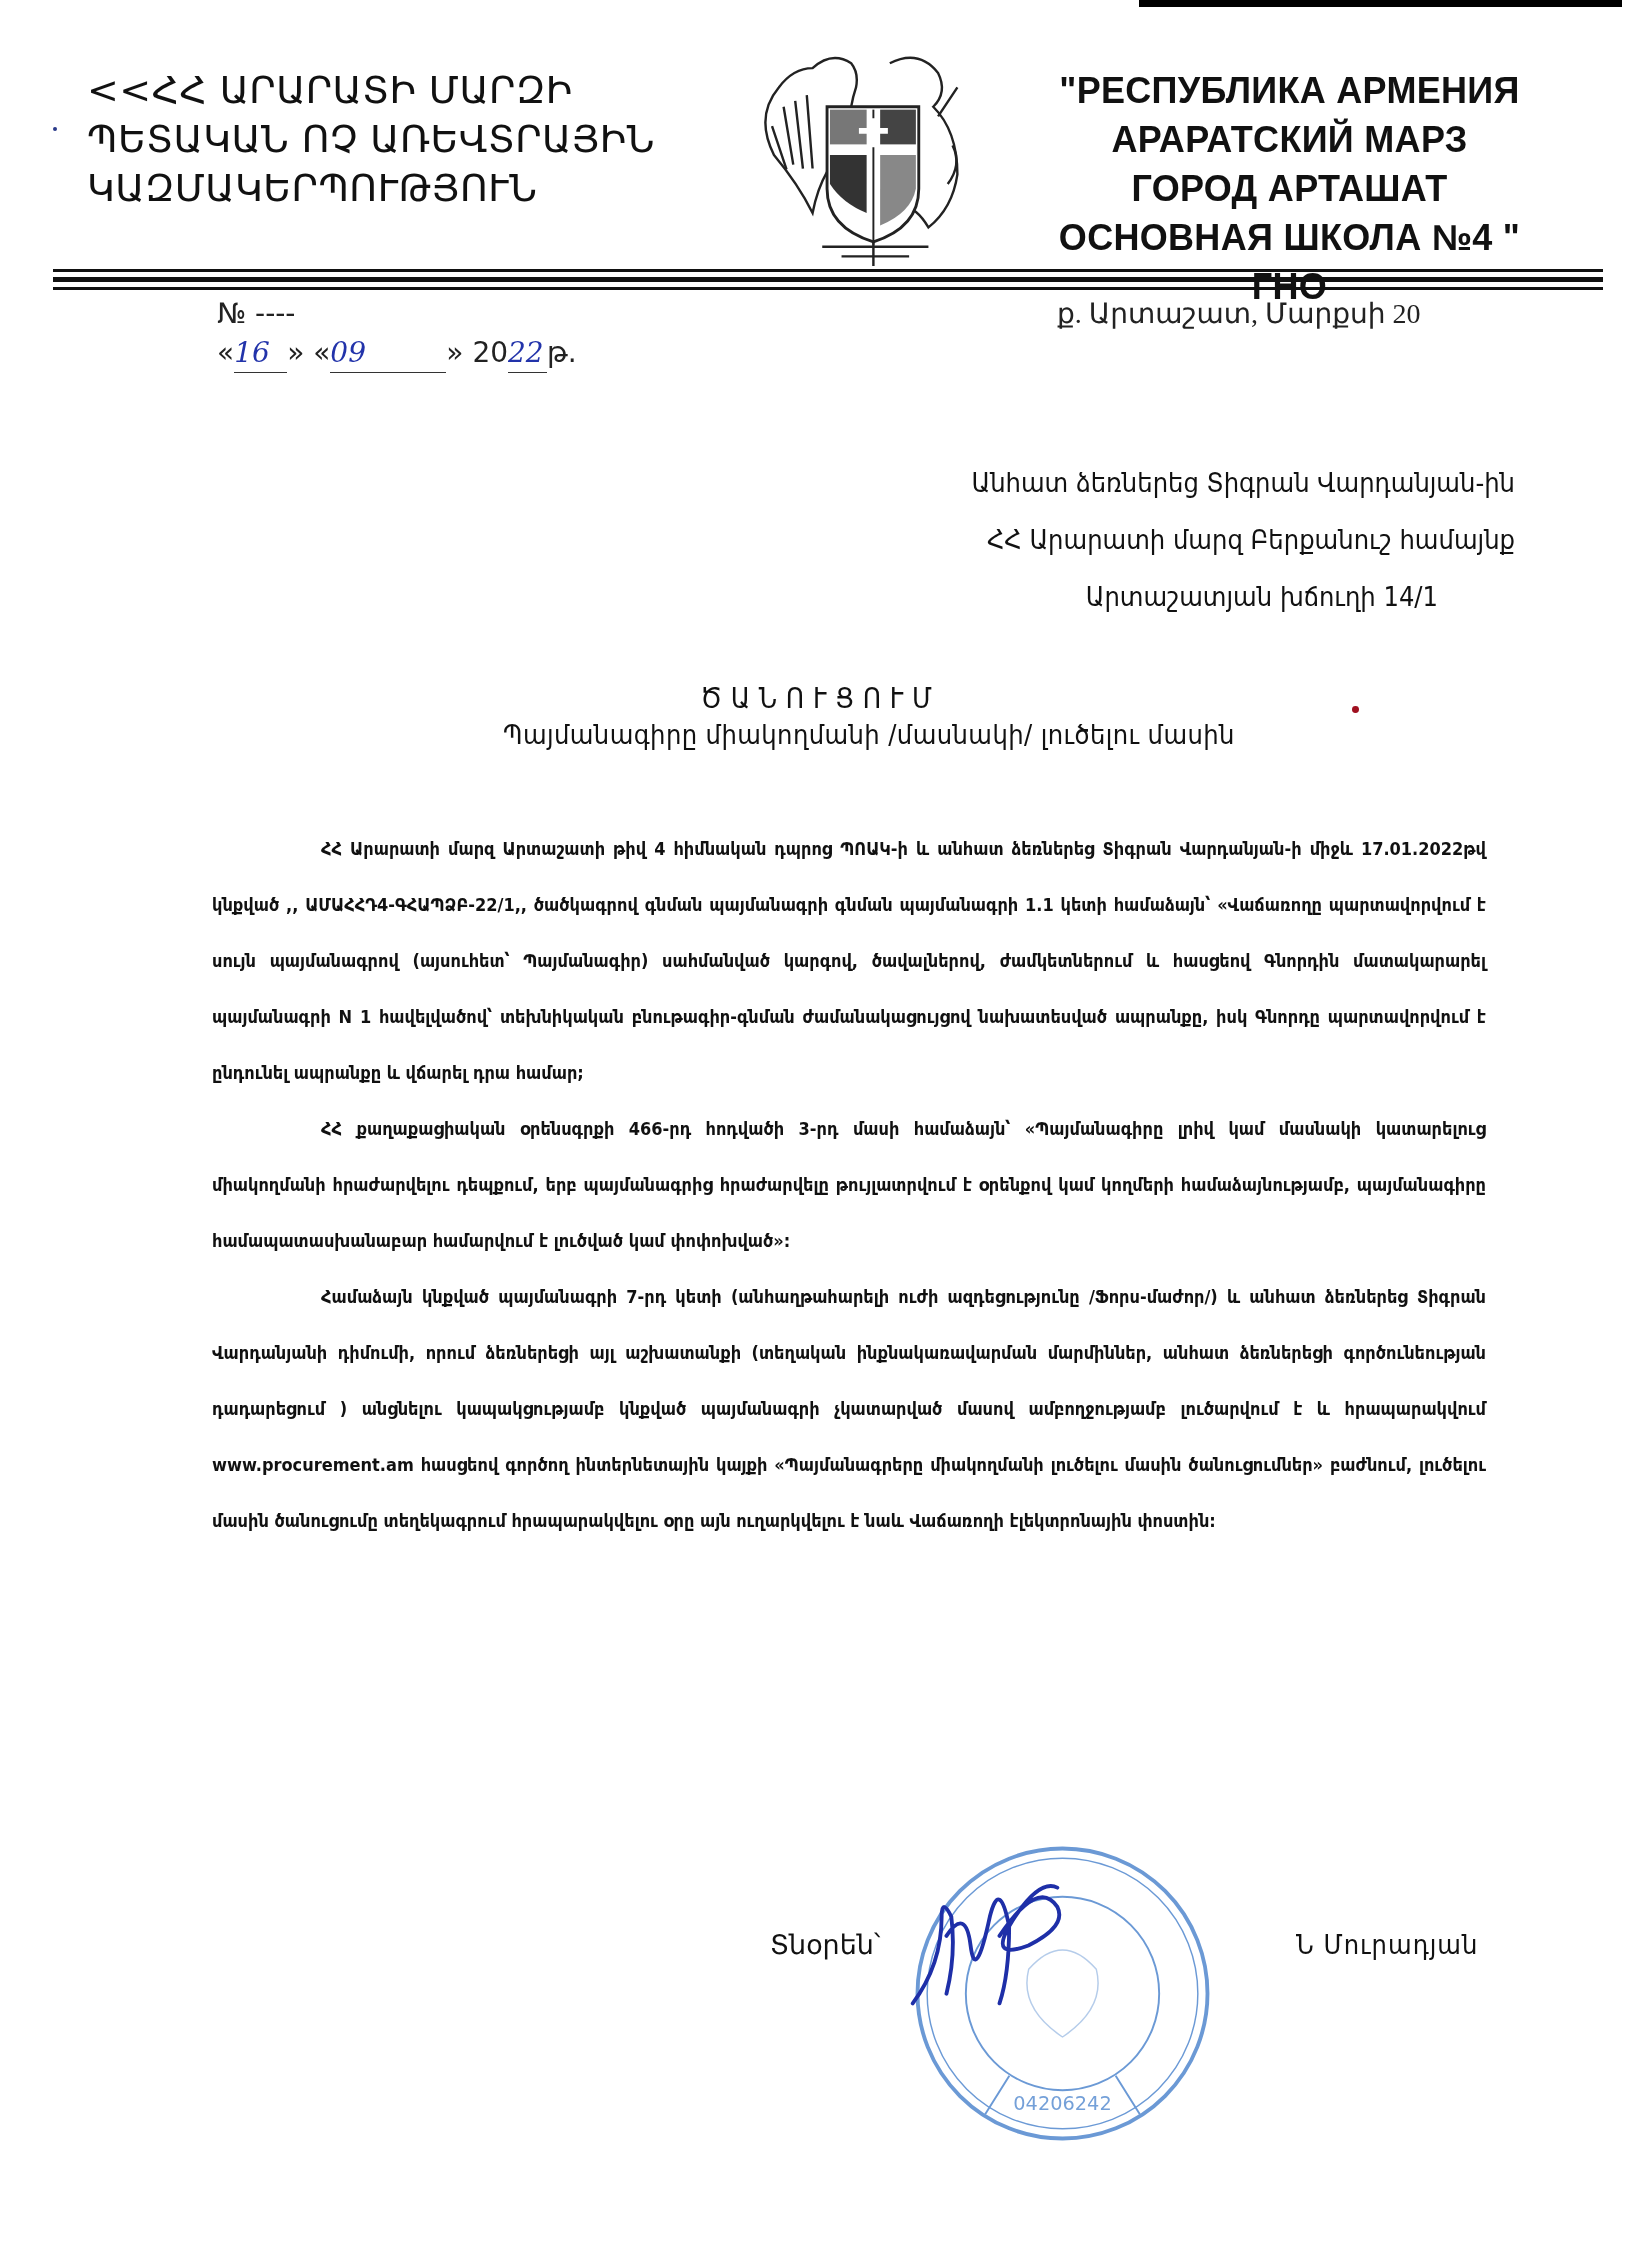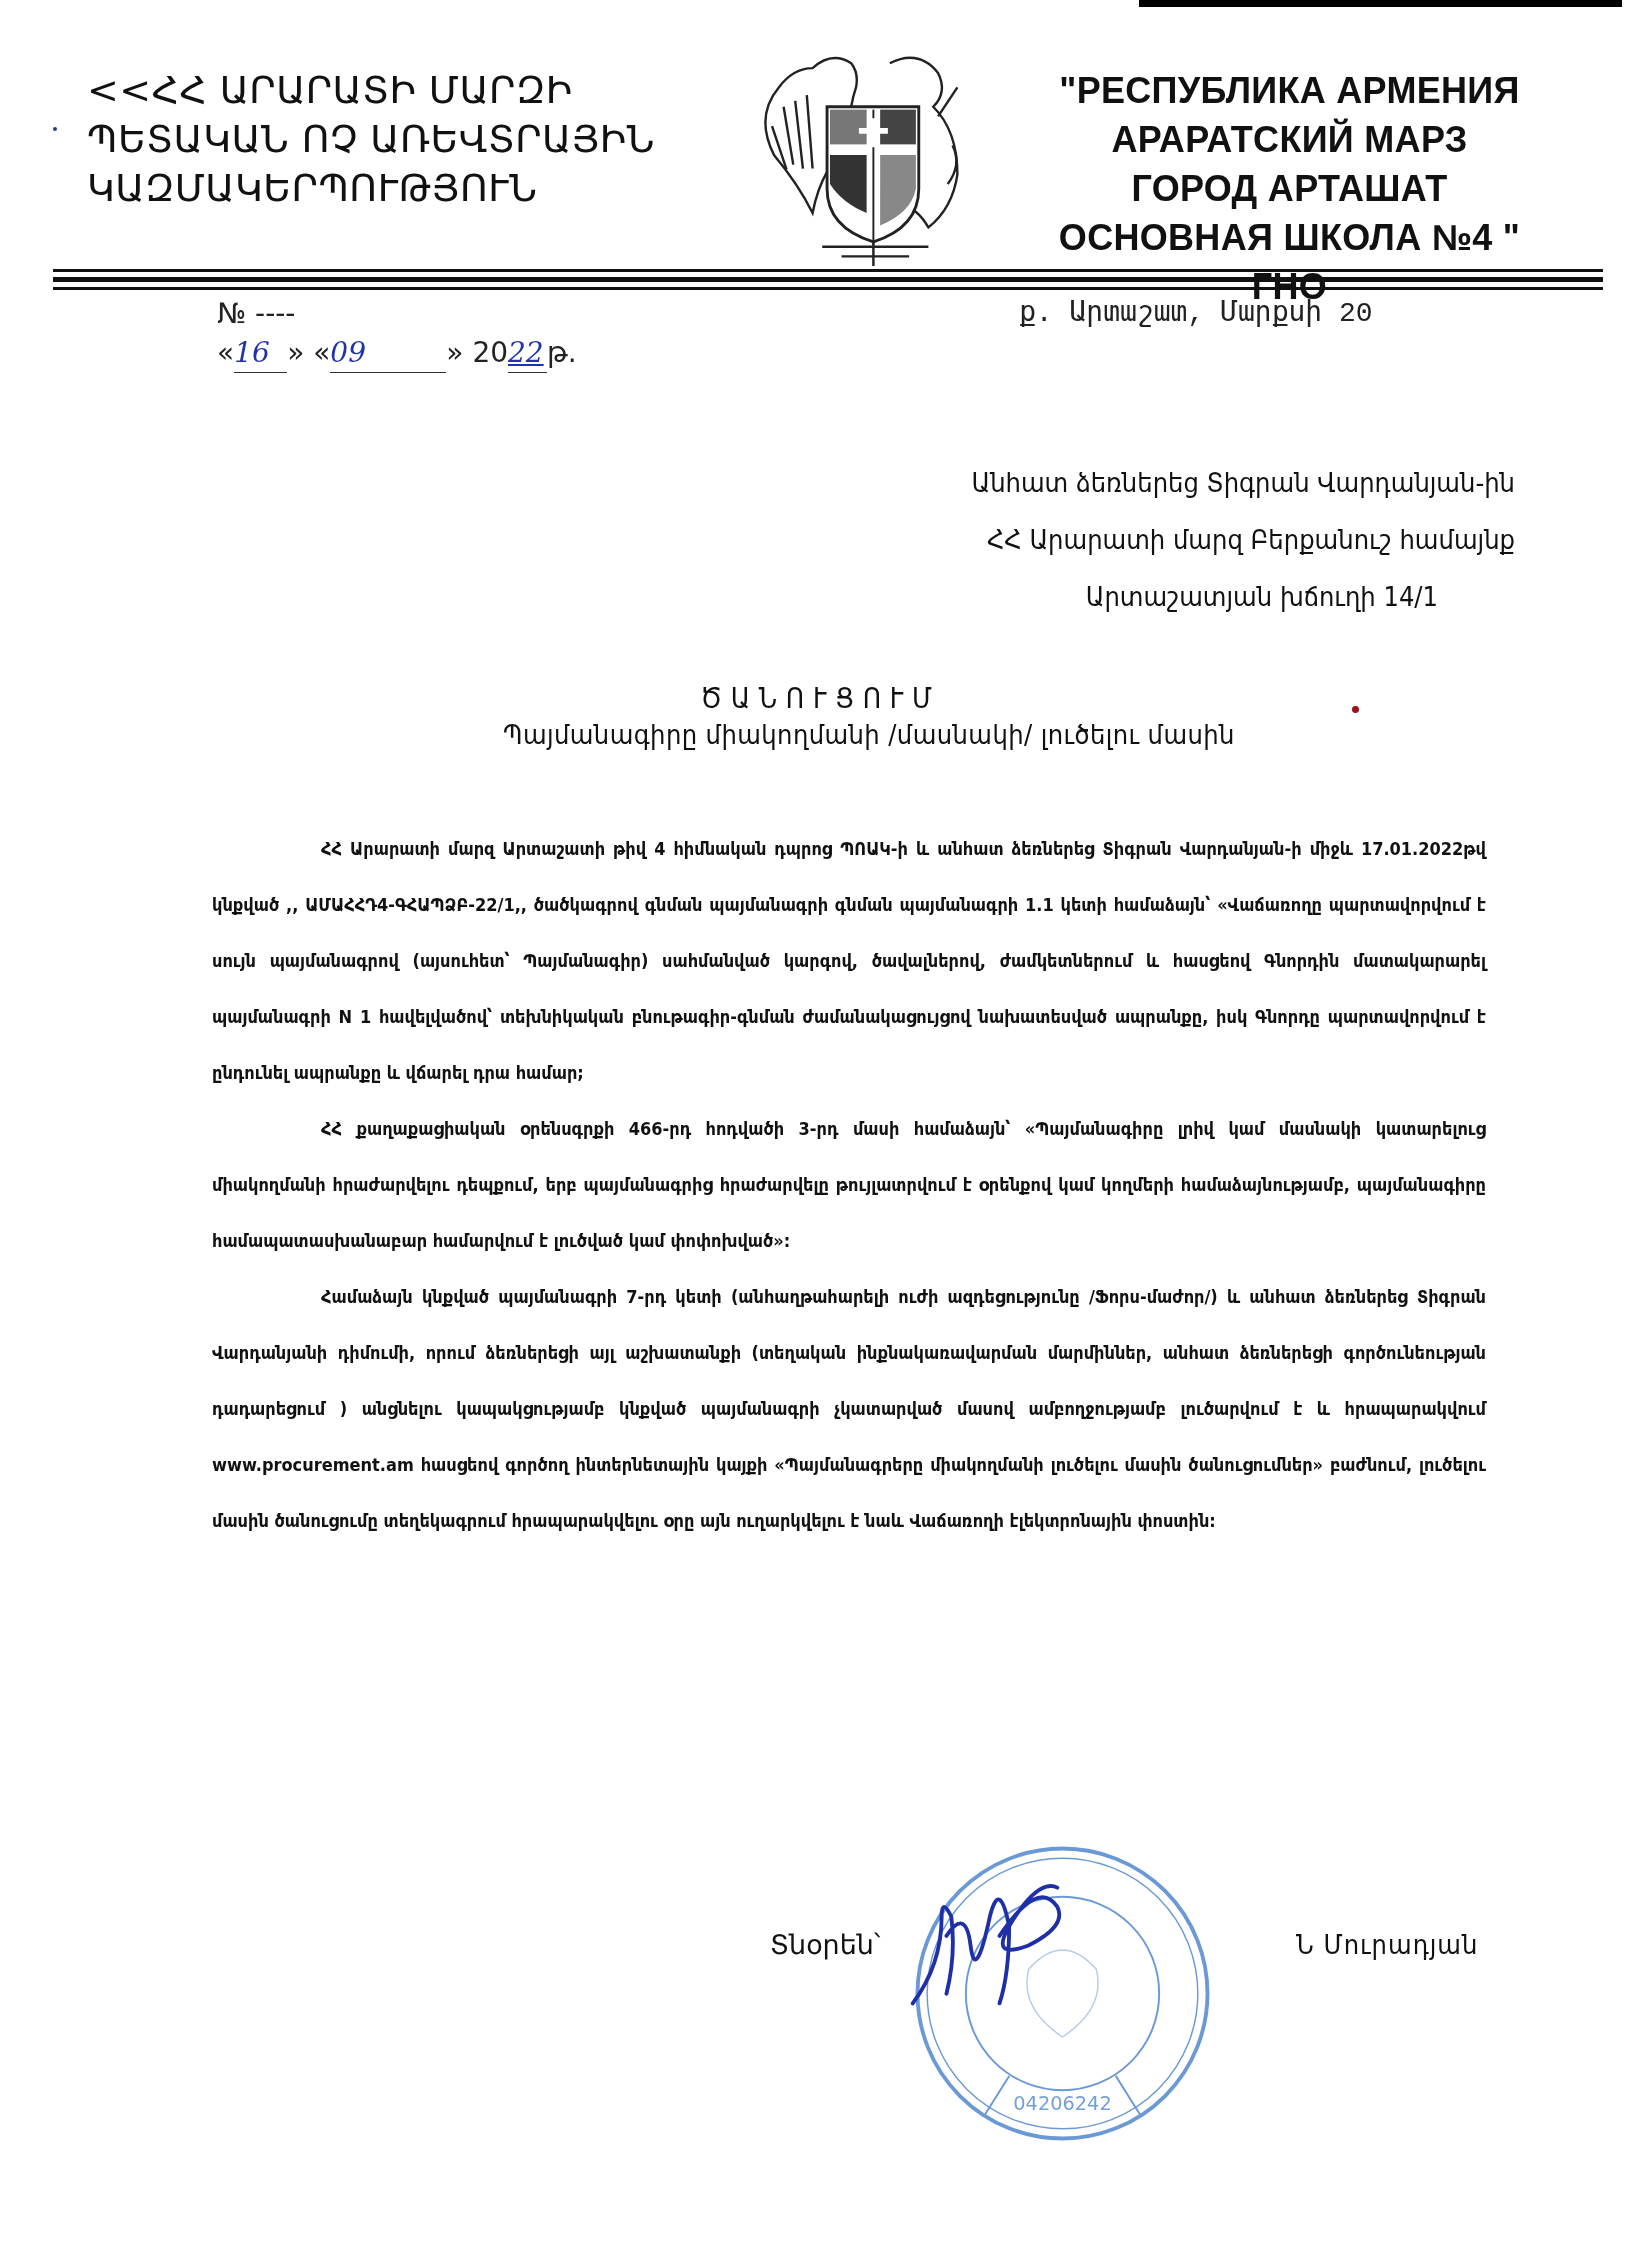--- a/index.html
+++ b/index.html
@@ -22,22 +22,22 @@
     .emblem { position: absolute; left: 745px; top: 39px; width: 251px; height: 232px; }
     .rules { position: absolute; left: 53px; top: 266px; width: 1550px; height: 29px; }
     .rules div { position: absolute; left: 0; right: 0; background: #111; }
     .r1 { top: 2.9px; height: 2.9px; }
     .r2 { top: 10.6px; height: 5.8px; }
     .r3 { top: 21px; height: 2.9px; }
     .meta-left { position: absolute; left: 217px; top: 294px; font-size: 28px; line-height: 39px; font-family: "DejaVu Sans", sans-serif; color: #222; }
     .hand { font-family: "DejaVu Serif", serif; font-style: italic; color: #2233aa; display: inline-block; border-bottom: 1.9px solid #333; text-align: left; }
     .hand.d { width: 53px; }
     .hand.m { width: 116px; }
-    .hand.y { width: 39px; text-decoration: underline; }
-    .meta-right { position: absolute; left: 1019px; top: 294px; font-size: 28px; line-height: 39px; font-family: Liberation Mono, monospace; color: #222; }
+    .hand.y { width: 39px; }
+    .meta-right { position: absolute; left: 1057px; top: 294px; font-size: 28px; line-height: 39px; font-family: Liberation Serif, serif; color: #222; }
     .addressee { position: absolute; right: 126px; top: 454px; text-align: right; font-size: 27px; line-height: 57px; width: 772px; }
     .addressee div:nth-child(3) { padding-right: 77px; text-align: right; }
     .doc-title { position: absolute; left: 0; width: 1641px; top: 664px; text-align: center; font-size: 28px; letter-spacing: 8.7px; margin-top: 18px; }
     .doc-subtitle { position: absolute; left: 0; width: 1738px; top: 719px; text-align: center; font-size: 27px; letter-spacing: 0.4px; }
     .body { position: absolute; left: 212px; top: 821px; width: 1274px; font-size: 18px; line-height: 56px; text-align: justify; font-weight: bold; }
     .body p { margin: 0; text-indent: 109px; }
     .body p + p { margin-top: 0; }
     .sign-label { position: absolute; left: 770px; top: 1929px; font-size: 27px; font-family: Liberation Serif, serif; }
     .sign-name { position: absolute; left: 1296px; top: 1929px; font-size: 27px; letter-spacing: 1px; }
     .stamp { position: absolute; left: 903px; top: 1834px; width: 319px; height: 319px; }

